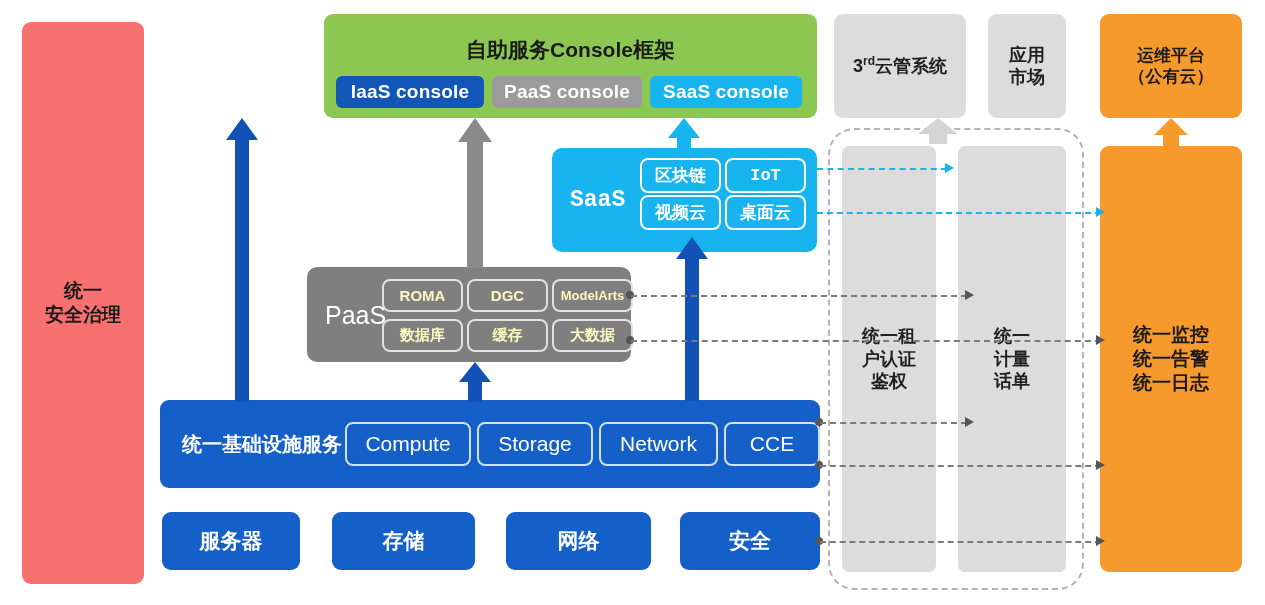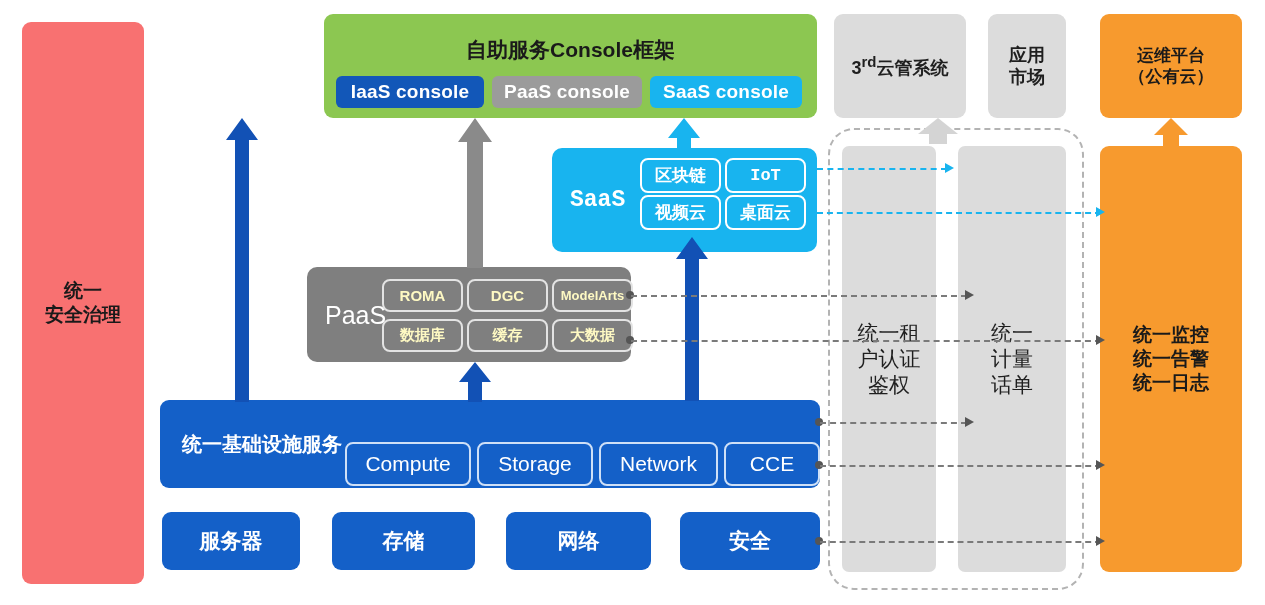--- a/index.html
+++ b/index.html
@@ -18,21 +18,21 @@
   .console-frame{background:#8cc751;border-radius:9px;}
   .console-title{position:absolute;left:0;right:0;top:22px;text-align:center;color:#1a1a1a;font-size:21px;font-weight:700;}
   .console-chip{position:absolute;border-radius:6px;display:flex;align-items:center;justify-content:center;
                 color:#fff;font-size:19px;font-weight:600;letter-spacing:.2px;}
   .chip-iaas{background:#1257b8;}
   .chip-paas{background:#9b9b9b;}
   .chip-saas{background:#18b4ef;}
 
   
   .gray-box{background:#dcdcdc;border-radius:9px;color:#1f1f1f;font-size:18px;font-weight:700;}
-  .gray-box sup{font-size:15px;vertical-align:super;font-weight:700;}
+  .gray-box sup{font-size:12px;vertical-align:super;font-weight:700;}
 
   
   .orange-box{background:#f79a2e;border-radius:9px;color:#1a1a1a;font-size:17px;font-weight:700;}
   .orange-col{background:#f79a2e;border-radius:9px;color:#1a1a1a;font-size:19px;font-weight:700;}
 
   
   .saas-panel{background:#18b4ef;border-radius:10px;}
   .saas-word{position:absolute;left:18px;top:50%;transform:translateY(-50%);color:#fff;font-size:23px;font-weight:600;}
   .mini{position:absolute;border:2px solid #ffffff;border-radius:8px;display:flex;align-items:center;justify-content:center;
         color:#fff;font-size:17px;font-weight:600;background:transparent;}
@@ -40,27 +40,27 @@
   
   .paas-panel{background:#7f7f7f;border-radius:10px;}
   .paas-word{position:absolute;left:18px;top:50%;transform:translateY(-50%);color:#fff;font-size:25px;font-weight:400;}
   .mini-g{position:absolute;border:2px solid #e3e3e3;border-radius:8px;display:flex;align-items:center;justify-content:center;
           color:#fef9c3;font-size:15px;font-weight:600;background:transparent;}
 
   
   .infra-bar{background:#1460c8;border-radius:9px;}
   .infra-word{position:absolute;left:22px;top:50%;transform:translateY(-50%);color:#fff;font-size:20px;font-weight:600;}
   .mini-b{position:absolute;border:2px solid #cfe0f7;border-radius:8px;display:flex;align-items:center;justify-content:center;
-          color:#fff;font-size:21px;font-weight:500;background:transparent;margin-top:20px;}
+          color:#fff;font-size:21px;font-weight:500;background:transparent;}
 
   
   .hw{background:#1460c8;border-radius:9px;color:#fff;font-size:21px;font-weight:600;}
 
   
-  .vcol{background:#dcdcdc;border-radius:7px;color:#1f1f1f;font-size:21px;font-weight:400;line-height:1.3;}
+  .vcol{background:#dcdcdc;border-radius:7px;color:#1f1f1f;font-size:18px;font-weight:700;line-height:1.3;}
 
   
   .dash-wrap{position:absolute;border:2px dashed #b3b3b3;border-radius:26px;box-sizing:border-box;}
 
   
   .uarrow{position:absolute;}
   svg{display:block;overflow:visible;}
   .flowline{position:absolute;height:0;border-top:2px dashed #7a7a7a;}
   .flowline.cyan{border-top:2px dashed #18b4ef;}
   .dot{position:absolute;width:8px;height:8px;border-radius:50%;background:#555;}

